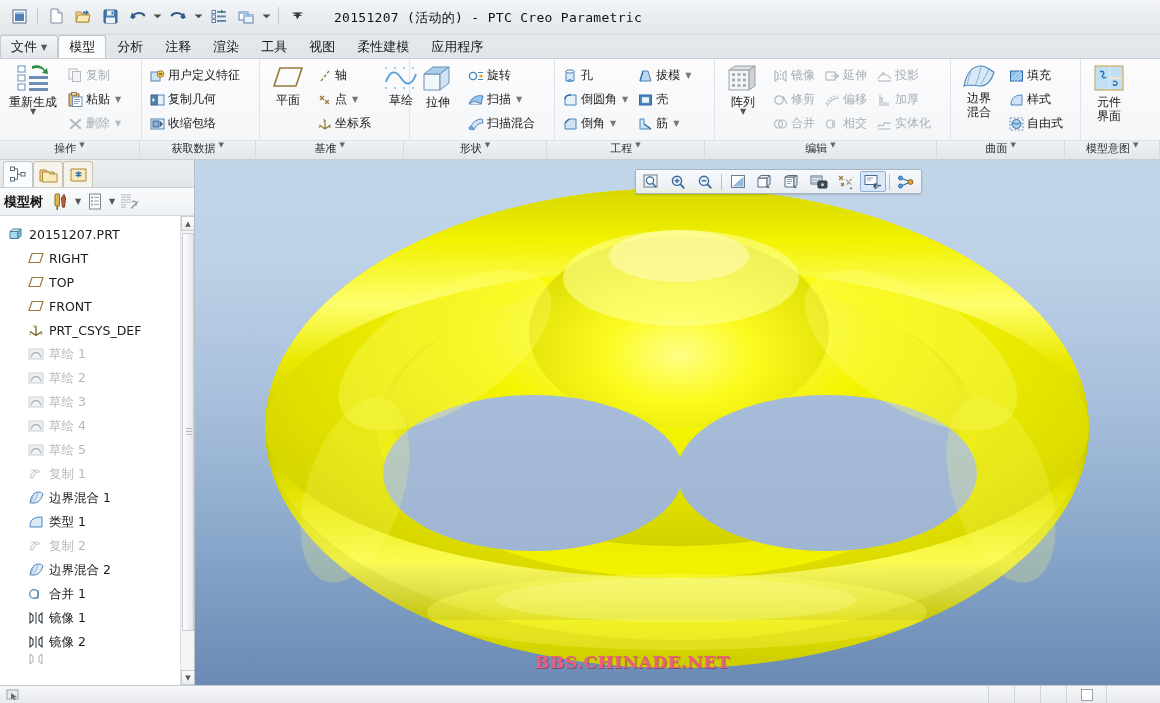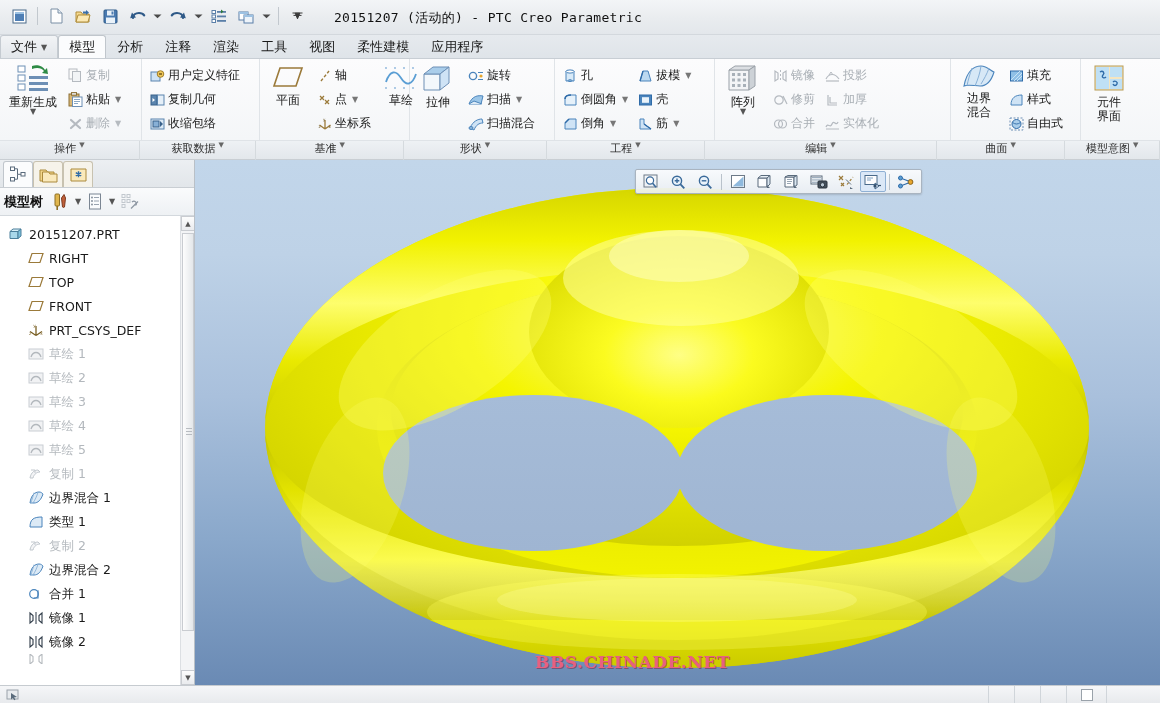--- a/index.html
+++ b/index.html
@@ -523,20 +523,43 @@
               <path d="M10 3l4 8" stroke="#b5bac0" stroke-width="1.2"></path>
             </svg>
           <span>修剪</span>
         </div>
         <div class="small-btn dim">
           <svg width="15" height="14" viewBox="0 0 15 14">
               <circle cx="5.5" cy="7" r="4" fill="none" stroke="#b5bac0" stroke-width="1.2"></circle>
               <circle cx="9.5" cy="7" r="4" fill="none" stroke="#b5bac0" stroke-width="1.2"></circle>
             </svg>
           <span>合并</span>
+        </div>
+      </div>
+      <div class="small-col">
+        <div class="small-btn dim">
+          <svg width="15" height="14" viewBox="0 0 15 14">
+              <rect x="1" y="3" width="9" height="8" fill="none" stroke="#b5bac0" stroke-width="1.2"></rect>
+              <path d="M6 7h7M10.5 4.5L13.5 7l-3 2.5" fill="none" stroke="#b5bac0" stroke-width="1.2"></path>
+            </svg>
+          <span>延伸</span>
+        </div>
+        <div class="small-btn dim">
+          <svg width="15" height="14" viewBox="0 0 15 14">
+              <path d="M1 11C4 5 8 3 13 3" fill="none" stroke="#b5bac0" stroke-width="1.2" stroke-dasharray="2 1.5"></path>
+              <path d="M2 13C5 7 9 5 14 5" fill="none" stroke="#b5bac0" stroke-width="1.2"></path>
+            </svg>
+          <span>偏移</span>
+        </div>
+        <div class="small-btn dim">
+          <svg width="15" height="14" viewBox="0 0 15 14">
+              <circle cx="5.5" cy="7" r="4" fill="none" stroke="#b5bac0" stroke-width="1.2"></circle>
+              <path d="M9.5 3.5a4 4 0 000 7" fill="none" stroke="#b5bac0" stroke-width="1.2"></path>
+            </svg>
+          <span>相交</span>
         </div>
       </div>
       <div class="small-col">
         <div class="small-btn dim">
           <svg width="15" height="14" viewBox="0 0 15 14">
               <path d="M1 10c3-6 9-6 13 0" fill="none" stroke="#b5bac0" stroke-width="1.2"></path>
               <path d="M1 12h13" stroke="#b5bac0" stroke-width="1.2"></path>
               <path d="M4 6l2-3 2 3" fill="none" stroke="#b5bac0" stroke-width="1"></path>
             </svg>
           <span>投影</span>

